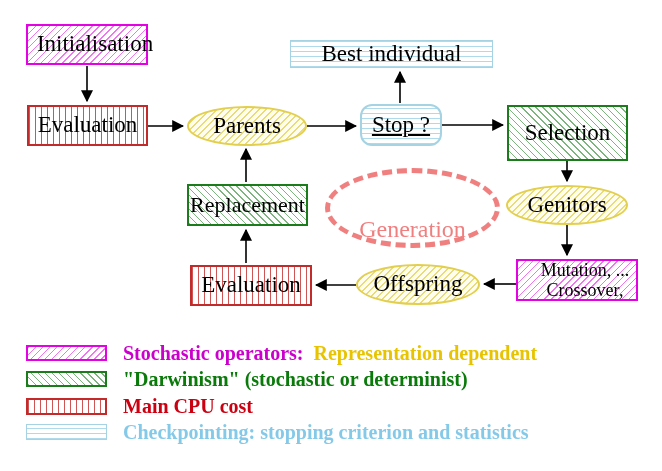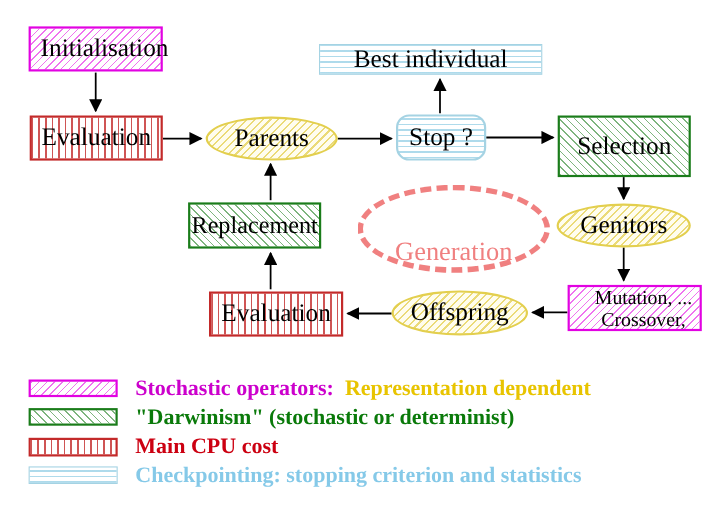--- a/index.html
+++ b/index.html
@@ -28,21 +28,21 @@
   }
   .h-cyan{
     border:2px solid #a5d3e3;
     background:repeating-linear-gradient(0deg,rgba(160,212,232,.85) 0 1.4px,rgba(255,255,255,0) 1.4px 5px) #fff;
     text-align:right;
   }
   .h-yellow{
     border:2px solid #e3cf4e;border-radius:50%;
     background:repeating-linear-gradient(135deg,rgba(230,210,90,.8) 0 1.4px,rgba(255,253,230,.2) 1.4px 5px) #fffdf0;
   }
-  .rounded{border-radius:12px;}
+  .rounded{border-radius:12px;text-decoration:underline;}
   .gen-ellipse{
     position:absolute;left:325px;top:168px;width:175px;height:80px;box-sizing:border-box;
     border:5px dashed #f08080;border-radius:50%;
     display:flex;align-items:flex-end;justify-content:center;
     color:#f08080;font-size:24px;
   }
   .cross-lines{display:flex;flex-direction:column;align-items:center;font-size:18px;line-height:20px;}
   
   .swatch{position:absolute;width:81px;height:16px;box-sizing:border-box;}
   .legend-text{
@@ -119,21 +119,21 @@
   </div>
 
   <div class="node h-yellow" style="left:356px;top:264px;width:124px;height:41px;">
     <span>Offspring</span>
   </div>
 
   <div class="node h-red" style="left:190px;top:265px;width:122px;height:41px;">
     <span>Evaluation</span>
   </div>
 
-  <div class="node h-green" style="left:171px;top:184px;width:121px;height:42px;font-size:22px;">
+  <div class="node h-green" style="left:187px;top:184px;width:121px;height:42px;font-size:22px;">
     <span>Replacement</span>
   </div>
 
   <div class="swatch h-magenta" style="left:26px;top:345px;"></div>
   <div class="legend-text" style="top:342px;">
     <span class="lg-magenta">Stochastic operators:</span><span class="lg-gold">Representation dependent</span>
   </div>
 
   <div class="swatch h-green" style="left:26px;top:371px;"></div>
   <div class="legend-text lg-green" style="top:368px;">

